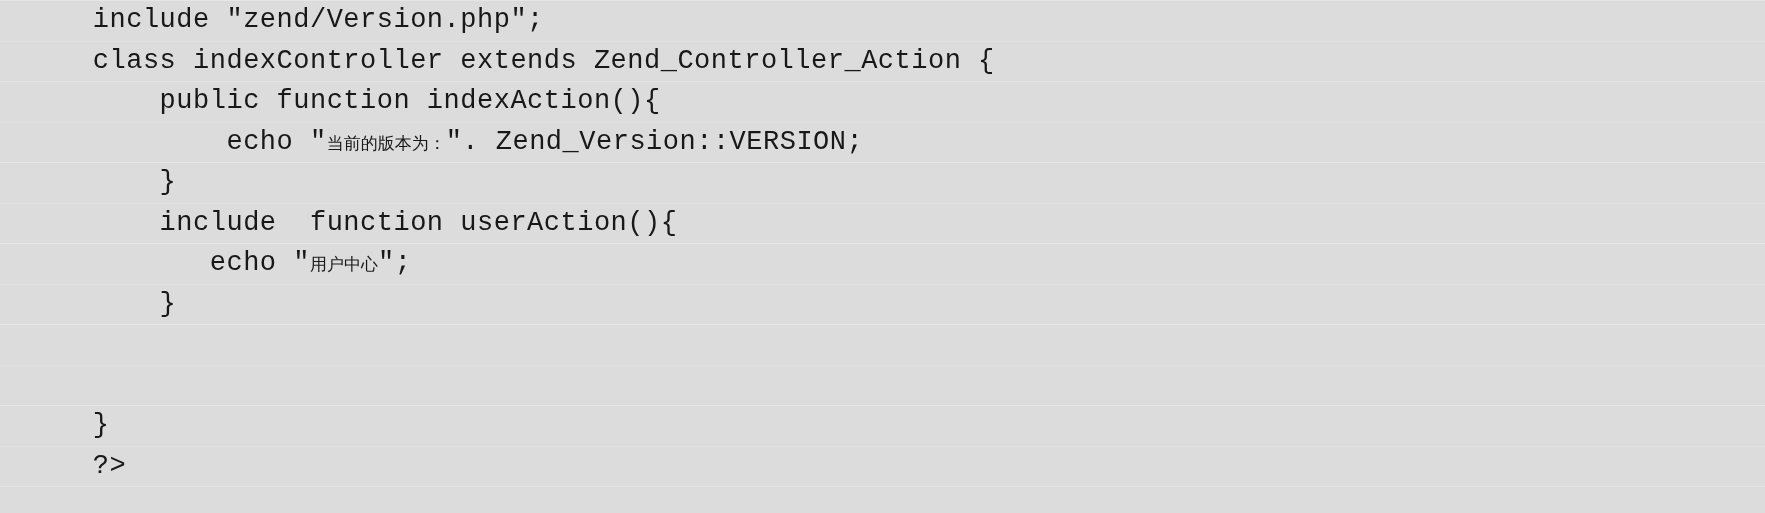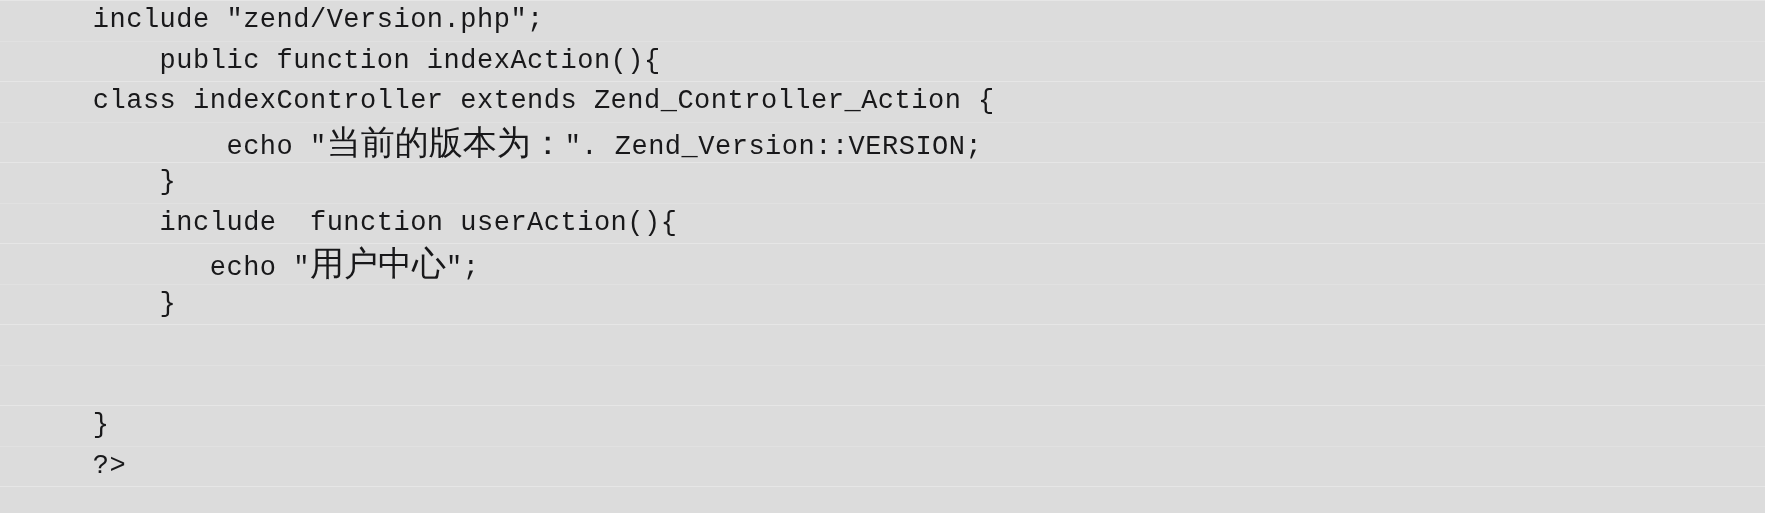--- a/index.html
+++ b/index.html
@@ -45,22 +45,22 @@
     height: 40.5px;
     line-height: 40.5px;
     font-size: 27px;
     letter-spacing: 0.5px;
     color: #18181a;
     white-space: pre;
     padding-left: 26px;
     box-sizing: border-box;
   }
   .code-line .cjk {
-    font-family: Liberation Sans, sans-serif;
-    font-size: 34px;
+    font-family: Liberation Mono, monospace;
+    font-size: 17px;
     letter-spacing: 0;
   }
   .code-line.blank {
     color: transparent;
   }
 </style>
 </head>
 <body>
 
 <div id="screenshot">
@@ -76,22 +76,22 @@
       <div class="stripe b" style="top: 283.5px;"></div>
       <div class="stripe" style="top: 324px;"></div>
       <div class="stripe b" style="top: 364.5px;"></div>
       <div class="stripe" style="top: 405px;"></div>
       <div class="stripe b" style="top: 445.5px;"></div>
       <div class="stripe" style="top: 486px;"></div>
     </div>
 
   <div id="code">
       <div class="code-line">    include "zend/Version.php";</div>
+      <div class="code-line">    class indexController extends Zend_Controller_Action {</div>
       <div class="code-line">        public function indexAction(){</div>
-      <div class="code-line">    class indexController extends Zend_Controller_Action {</div>
       <div class="code-line">            echo "<span class="cjk">当前的版本为：</span>". Zend_Version::VERSION;</div>
       <div class="code-line">        }</div>
       <div class="code-line">        include  function userAction(){</div>
       <div class="code-line">           echo "<span class="cjk">用户中心</span>";</div>
       <div class="code-line">        }</div>
       <div class="code-line blank">&nbsp;</div>
       <div class="code-line blank">&nbsp;</div>
       <div class="code-line">    }</div>
       <div class="code-line">    ?&gt;</div>
     </div>

